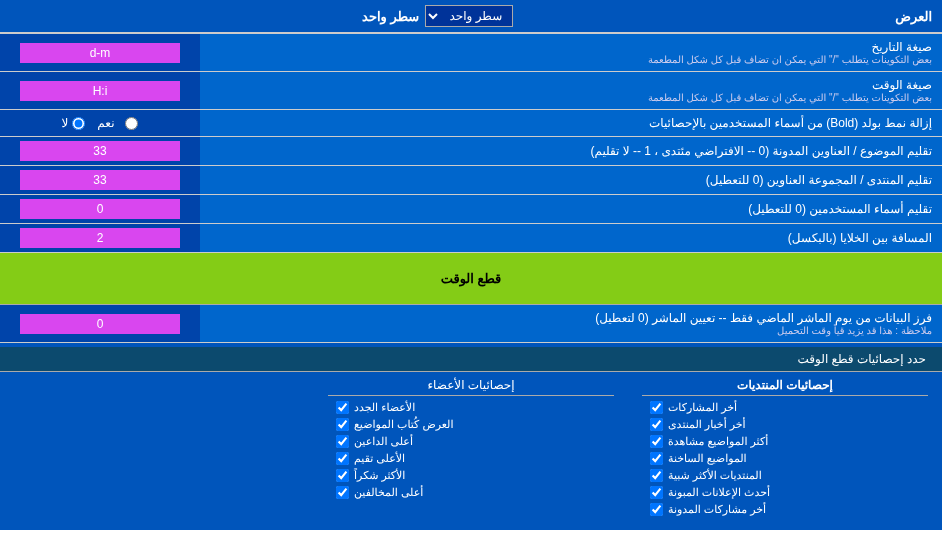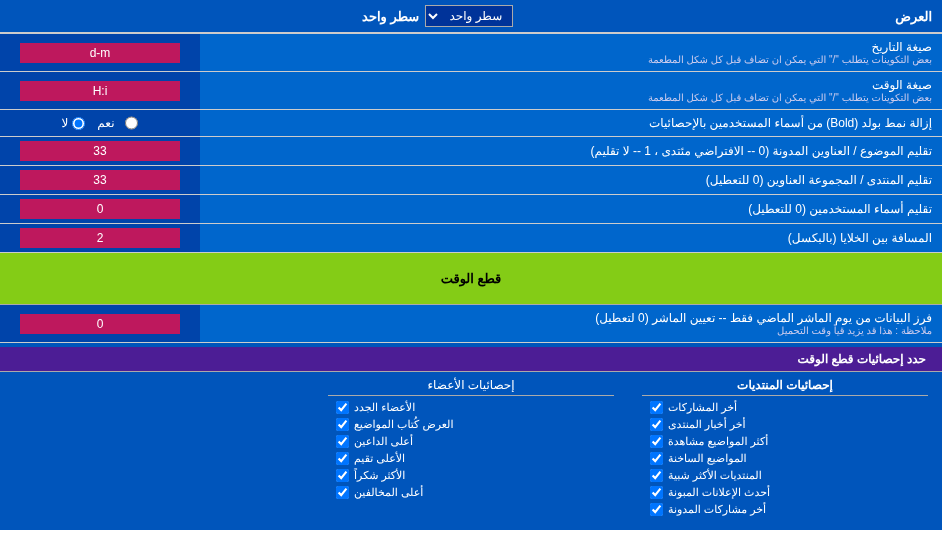--- a/index.html
+++ b/index.html
@@ -31,21 +31,21 @@
     }
     .row-input {
       background: #0044aa;
       display: flex;
       align-items: center;
       justify-content: center;
       min-width: 200px;
       padding: 4px 6px;
     }
     .row-input input[type="text"] {
-      background: #be185d;
+      background: #d946ef;
       color: #fff;
       border: none;
       padding: 3px 3px;
       font-size: 12px;
       text-align: center;
       width: 160px;
       direction: ltr;
     }
     .header-row {
       background: #0055bb;
@@ -133,21 +133,21 @@
     <div class="row-input">
       <input type="text" value="H:i" style="">
     </div>
   </div>
 
   <div class="row">
     <div class="row-label">
       <span>إزالة نمط بولد (Bold) من أسماء المستخدمين بالإحصائيات</span>
     </div>
     <div class="row-input" style="gap:12px; flex-direction:row;">
-      <label style="color:#fff; display:flex; gap:11px;">
+      <label style="color:#fff; display:flex; align-items:center; gap:11px;">
         <input type="radio" name="bold_remove" value="yes" style="">
         <span>نعم</span>
       </label>
       <label style="color:#fff; display:flex; align-items:center; gap:4px;">
         <input type="radio" name="bold_remove" value="no" checked="" style="">
         <span>لا</span>
       </label>
     </div>
   </div>
 
@@ -200,21 +200,21 @@
         </div>
       </div>
     </div>
     <div class="row-input">
       <input type="text" value="0" style="">
     </div>
   </div>
 
   <div style="background:#0055bb; padding: 4px 0;">
 
-    <div style="background:#4c1d95; color:#fff; font-size:12px; font-weight:bold; padding:5px 16px; text-align:right; border-bottom:1px solid #aaa;">
+    <div style="background:#0c4a6e; color:#fff; font-size:12px; font-weight:normal; padding:5px 16px; text-align:right; border-bottom:1px solid #aaa;">
       <span>حدد إحصائيات قطع الوقت</span>
     </div>
 
     <div style="display:flex; direction:rtl;">
 
       <div style="flex:1; padding:6px 14px;">
         <div style="color:#fff; font-weight:bold; font-size:12px; text-align:center; margin-bottom:5px; border-bottom:1px solid #aaa; padding-bottom:3px;">إحصائيات المنتديات</div>
         <div class="checkbox-item">
           <span>أخر المشاركات</span>
           <input type="checkbox" checked="" style="">

